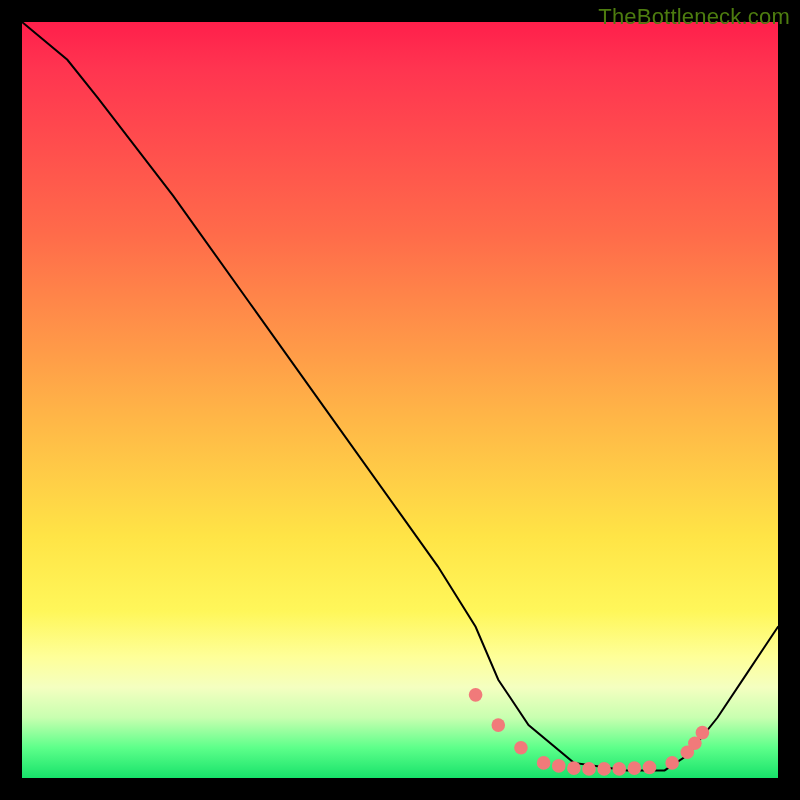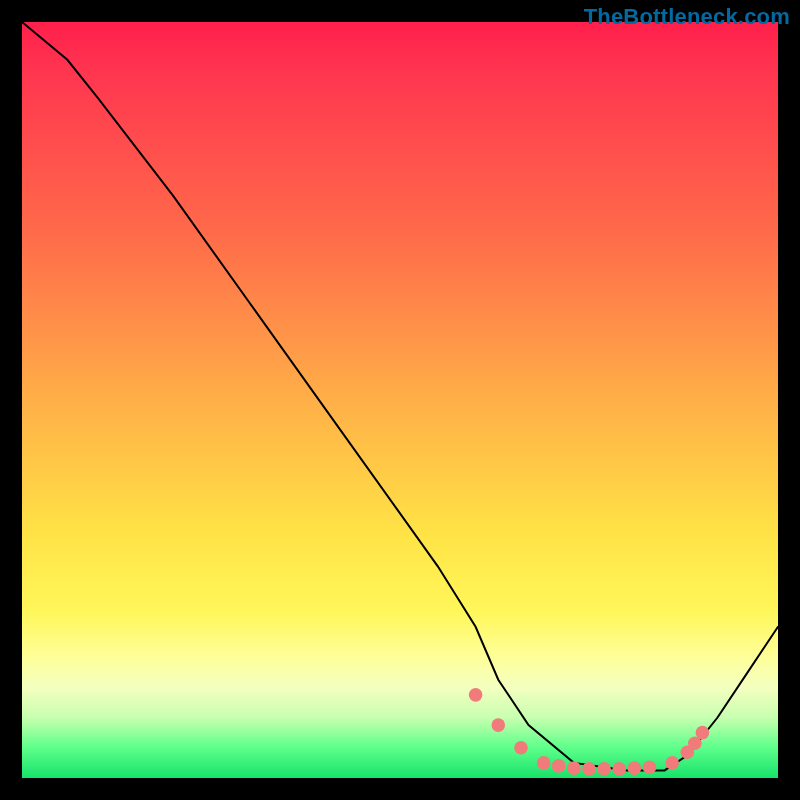--- a/index.html
+++ b/index.html
@@ -14,24 +14,24 @@
   .frame {
     position: relative;
     width: 800px;
     height: 800px;
     background: #000;
   }
   .watermark {
     position: absolute;
     top: 4px;
     right: 10px;
-    color: #0369a1;
+    color: #4d7c0f;
     font-size: 22px;
     letter-spacing: 0.2px;
-    font-weight: 700;
+    font-weight: 400;
     z-index: 2;
   }
   .plot {
     position: absolute;
     left: 22px;
     top: 22px;
     width: 756px;
     height: 756px;
     overflow: hidden;
   }

